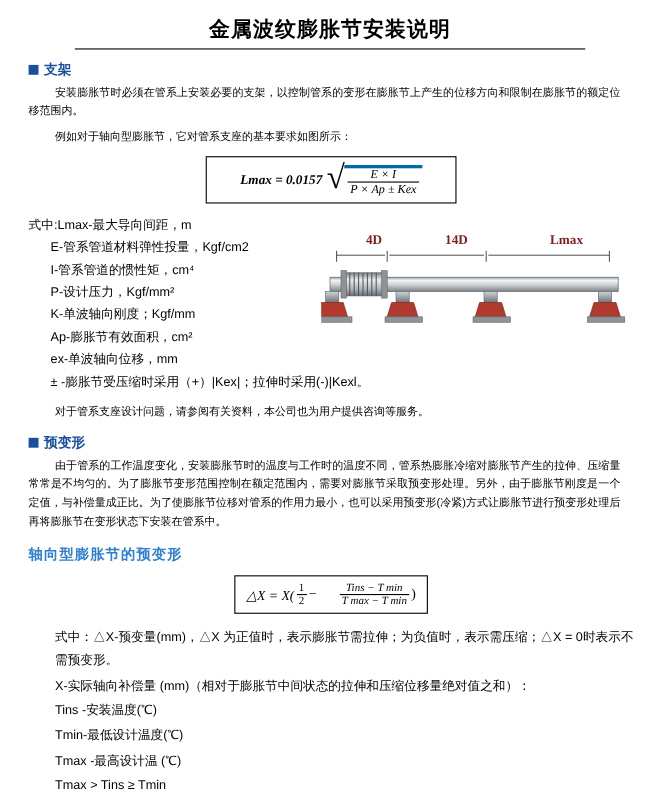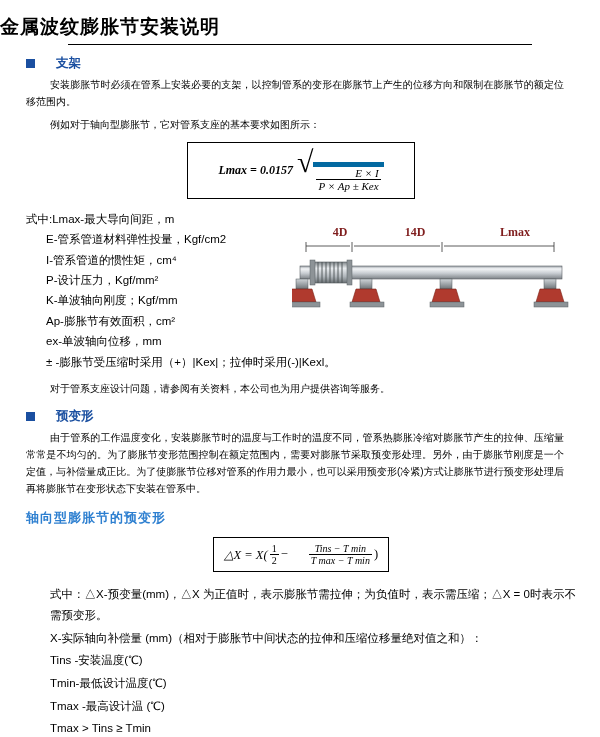--- a/index.html
+++ b/index.html
@@ -15,21 +15,21 @@
     overflow: hidden;
   }
   .page {
     position: relative;
     width: 600px;
     height: 737px;
     padding: 0;
     box-sizing: border-box;
   }
   .title {
-    text-align: left;
+    text-align: center;
     font-family: "Liberation Serif", serif;
     font-weight: bold;
     font-size: 19px;
     letter-spacing: 1px;
     margin: 14px 0 4px 0;
   }
   .title-rule {
     width: 464px;
     height: 1px;
     background: #000;
@@ -47,21 +47,21 @@
   .indent {
     text-indent: 24px;
   }
   .sec-head {
     font-size: 12.5px;
     font-weight: bold;
     color: #1a4fa0;
     margin: 10px 0 4px 0;
     display: flex;
     align-items: center;
-    gap: 21px;
+    gap: 5px;
   }
   .sq {
     display: inline-block;
     width: 9px;
     height: 9px;
     background: #1a4fa0;
   }
   .sub-head {
     font-size: 13px;
     font-weight: bold;
@@ -91,24 +91,24 @@
     align-items: stretch;
     font-style: italic;
   }
   .radical .sign {
     font-size: 30px;
     line-height: 26px;
     font-style: normal;
   }
   .frac {
     display: inline-block;
-    text-align: right;
-    border-top: 5px solid #0369a1;
+    text-align: center;
+    border-top: 3px solid #0369a1;
     padding: 0 3px;
-    margin-top: 13px;
+    margin-top: 1px;
   }
   .frac .num {
     display: block;
     border-bottom: 1px solid #000;
     padding: 0 2px;
     font-size: 11px;
   }
   .frac .den {
     display: block;
     padding: 0 2px;

